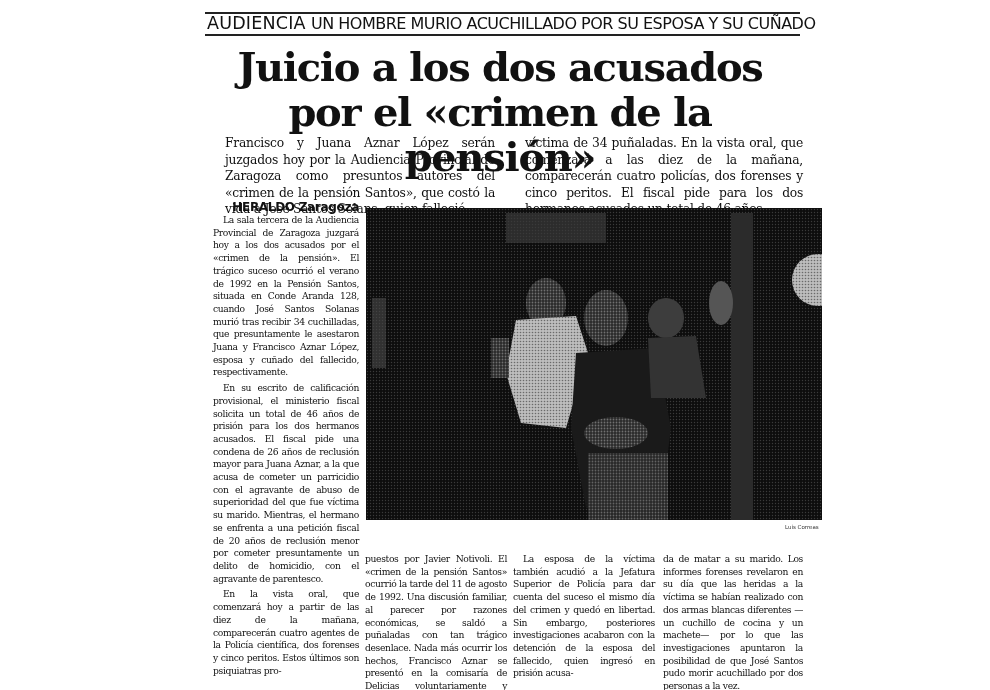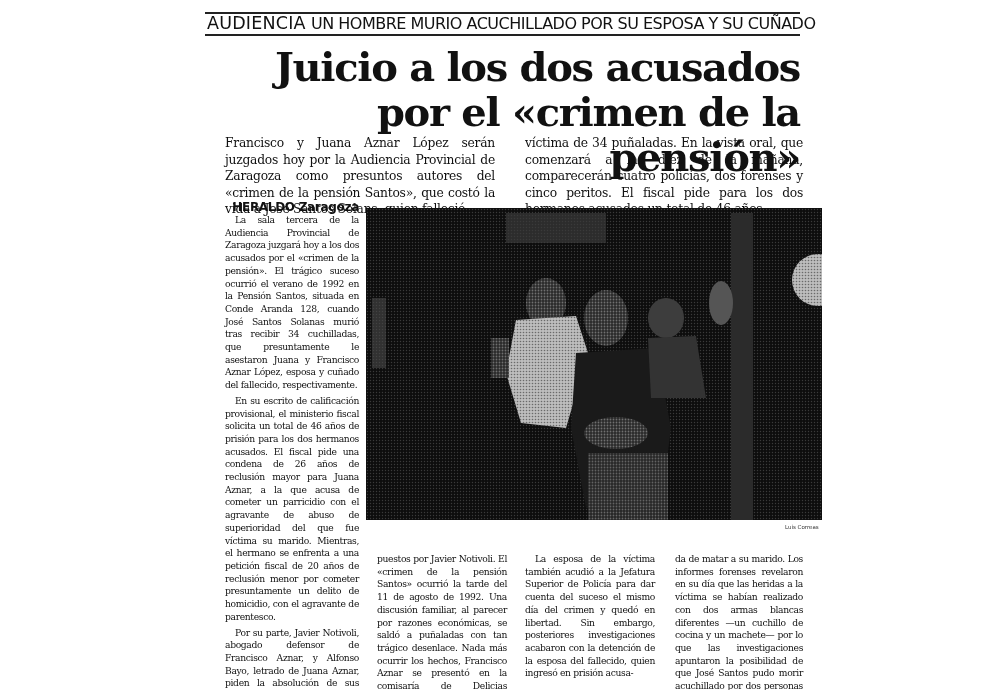--- a/index.html
+++ b/index.html
@@ -7,28 +7,28 @@
     .page { position: absolute; left: 0; top: 0; width: 990px; height: 690px; }
 
     .rule { position: absolute; height: 2px; background: #222; left: 205px; width: 595px; }
     .rule.top { top: 12px; }
     .rule.bot { top: 34px; height: 1.5px; }
 
     .kicker { position: absolute; left: 207px; top: 12px; width: 595px; height: 22px; font-family: "DejaVu Sans", sans-serif; font-size: 17.5px; line-height: 22px; white-space: nowrap; letter-spacing: -0.3px; }
     .kicker .section { font-weight: normal; letter-spacing: 0.2px; }
     .kicker .sub { font-family: "DejaVu Sans", sans-serif; font-weight: normal; font-size: 16px; letter-spacing: -0.5px; }
 
-    .headline { position: absolute; left: 200px; top: 44px; width: 600px; text-align: right; font-family: "DejaVu Serif", serif; font-weight: bold; font-size: 40px; line-height: 45px; letter-spacing: -1.3px; }
+    .headline { position: absolute; left: 200px; top: 44px; width: 600px; text-align: center; font-family: "DejaVu Serif", serif; font-weight: bold; font-size: 40px; line-height: 45px; letter-spacing: -1.3px; }
 
     .dek { position: absolute; top: 135px; font-family: "DejaVu Serif", serif; font-size: 12.3px; line-height: 16.5px; text-align: justify; letter-spacing: -0.25px; }
     .dek.left { left: 225px; width: 270px; text-indent: 0; }
     .dek.right { left: 525px; width: 278px; }
 
     .col { position: absolute; font-family: "DejaVu Serif", serif; font-size: 9.2px; line-height: 12.7px; text-align: justify; letter-spacing: -0.35px; }
-    .col p { margin: 0 0 3px 12px; text-indent: 10px; }
+    .col p { margin: 0 0 3px 0; text-indent: 10px; }
     .col p.noindent { text-indent: 0; }
     .col.c1 { left: 213px; top: 201px; width: 146px; }
     .col.c2 { left: 365px; top: 553px; width: 142px; }
     .col.c3 { left: 513px; top: 553px; width: 142px; }
     .col.c4 { left: 663px; top: 553px; width: 140px; }
 
     .byline { text-align: right; font-family: "DejaVu Sans", sans-serif; font-weight: bold; font-size: 12px; line-height: 12px; letter-spacing: -0.3px; margin-bottom: 1px; }
     .byline .city { font-family: "DejaVu Sans", sans-serif; }
 
     .photo { position: absolute; left: 366px; top: 208px; width: 456px; height: 312px; background: #0b0b0b; overflow: hidden; }
@@ -57,21 +57,20 @@
   <div class="dek left">Francisco y Juana Aznar López serán juzgados hoy por la Audiencia Provincial de Zaragoza como presuntos autores del «crimen de la pensión Santos», que costó la vida a José Santos Solans, quien falleció</div>
   <div class="dek right">víctima de 34 puñaladas. En la vista oral, que comenzará a las diez de la mañana, comparecerán cuatro policías, dos forenses y cinco peritos. El fiscal pide para los dos hermanos acusados un total de 46 años.</div>
 
   <div class="col c1">
     <div class="byline">
       <span>HERALDO</span>
       <span class="city">Zaragoza</span>
     </div>
     <p>La sala tercera de la Audiencia Provincial de Zaragoza juzgará hoy a los dos acusados por el «crimen de la pensión». El trágico suceso ocurrió el verano de 1992 en la Pensión Santos, situada en Conde Aranda 128, cuando José Santos Solanas murió tras recibir 34 cuchilladas, que presuntamente le asestaron Juana y Francisco Aznar López, esposa y cuñado del fallecido, respectivamente.</p>
     <p>En su escrito de calificación provisional, el ministerio fiscal solicita un total de 46 años de prisión para los dos hermanos acusados. El fiscal pide una condena de 26 años de reclusión mayor para Juana Aznar, a la que acusa de cometer un parricidio con el agravante de abuso de superioridad del que fue víctima su marido. Mientras, el hermano se enfrenta a una petición fiscal de 20 años de reclusión menor por cometer presuntamente un delito de homicidio, con el agravante de parentesco.</p>
-    <p>Por su parte, Javier Notivoli, abogado defensor de Francisco Aznar, y Alfonso Bayo, letrado de Juana Aznar, piden la absolución de sus clientes.</p>
     <p>En la vista oral, que comenzará hoy a partir de las diez de la mañana, comparecerán cuatro agentes de la Policía científica, dos forenses y cinco peritos. Estos últimos son psiquiatras pro-</p>
   </div>
 
   <div class="photo">
     <svg width="456" height="312" viewBox="0 0 456 312">
       <defs>
         <pattern id="dots" width="3" height="3" patternUnits="userSpaceOnUse">
           <rect width="3" height="3" fill="#0d0d0d"></rect>
           <circle cx="1.5" cy="1.5" r="0.7" fill="#3a3a3a"></circle>
         </pattern>

